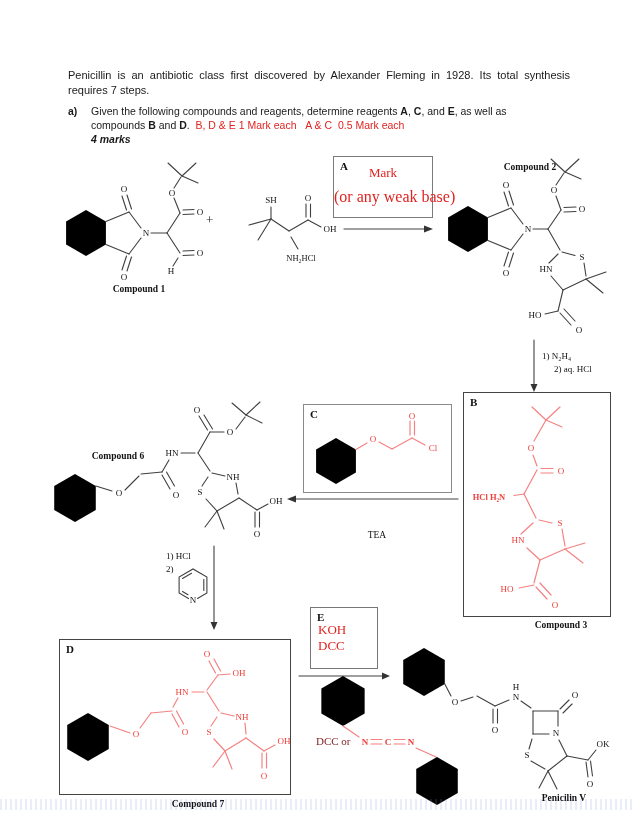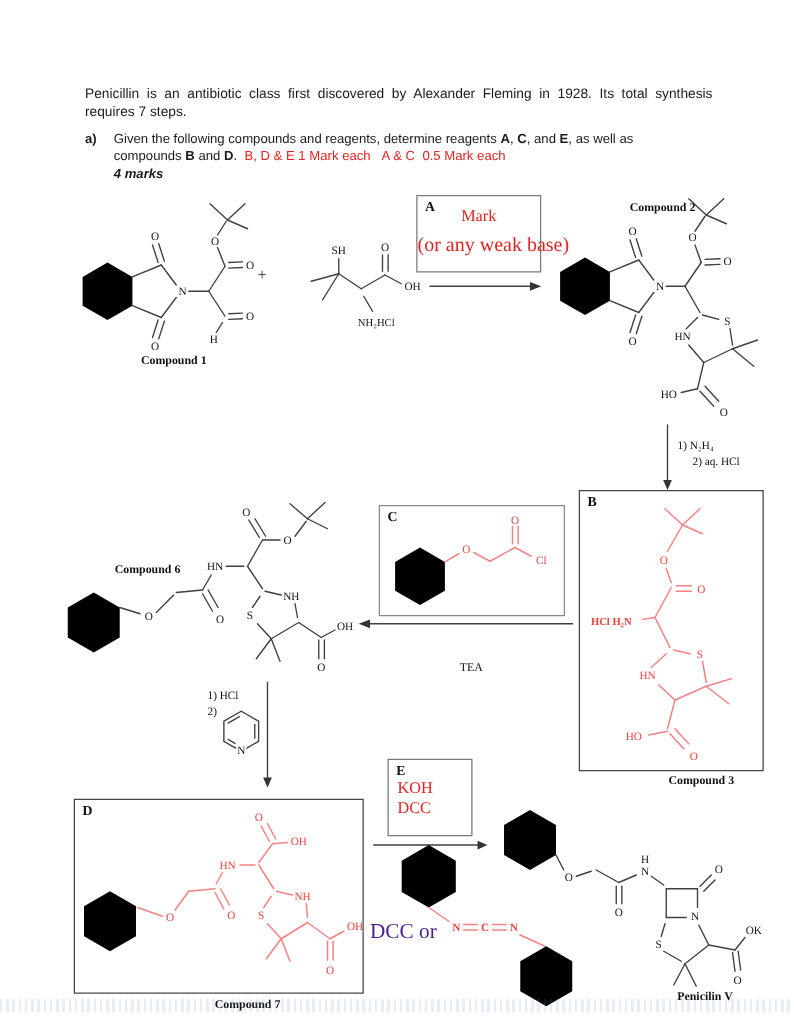--- a/index.html
+++ b/index.html
@@ -28,22 +28,22 @@
   .boxE .l1,.boxE .l2{margin-left:7px;font-family:"Liberation Serif","DejaVu Serif",serif;
                       font-size:13px;color:#e02320;line-height:1.2;}
   .boxE .l1{margin-top:14px;}
   
   .cap{position:absolute;transform:translateX(-50%);font-family:"Liberation Serif","DejaVu Serif",serif;
        font-weight:bold;font-size:9.5px;color:#111;white-space:nowrap;margin-left:18px;}
   .steplbl{position:absolute;font-family:"Liberation Serif","DejaVu Serif",serif;font-size:9px;color:#111;white-space:nowrap;}
   .plus{position:absolute;left:206px;top:212px;font-family:"Liberation Serif","DejaVu Serif",serif;font-size:13px;color:#222;}
   .tea{position:absolute;left:377px;top:502px;transform:translateX(-50%);
        font-family:"Liberation Serif","DejaVu Serif",serif;font-size:9.5px;color:#111;margin-top:28px;}
-  .dccor{position:absolute;left:296px;top:735px;font-family:"Liberation Serif","DejaVu Serif",serif;
-         font-size:17px;color:#4c1d95;}
+  .dccor{position:absolute;left:316px;top:735px;font-family:"Liberation Serif","DejaVu Serif",serif;
+         font-size:11px;color:#7f1d1d;}
   
   svg.scheme{position:absolute;left:0;top:0;}
   svg .blk line,svg .blk polyline,svg .blk polygon.ring{stroke:#404040;stroke-width:1.1;fill:none;stroke-linecap:round;}
   svg .blk polygon.head{fill:#333;stroke:none;}
   svg .blk text{stroke:none;fill:#141414;}
   svg .red line,svg .red polyline,svg .red polygon.ring{stroke:#f58282;stroke-width:1.2;fill:none;stroke-linecap:round;}
   svg .red text{stroke:none;fill:#f0403c;}
   svg text{font-family:"Liberation Serif","DejaVu Serif",serif;font-size:9px;text-anchor:middle;}
   svg text.sm{font-size:8.5px;}
   svg text.bb{font-weight:bold;}

